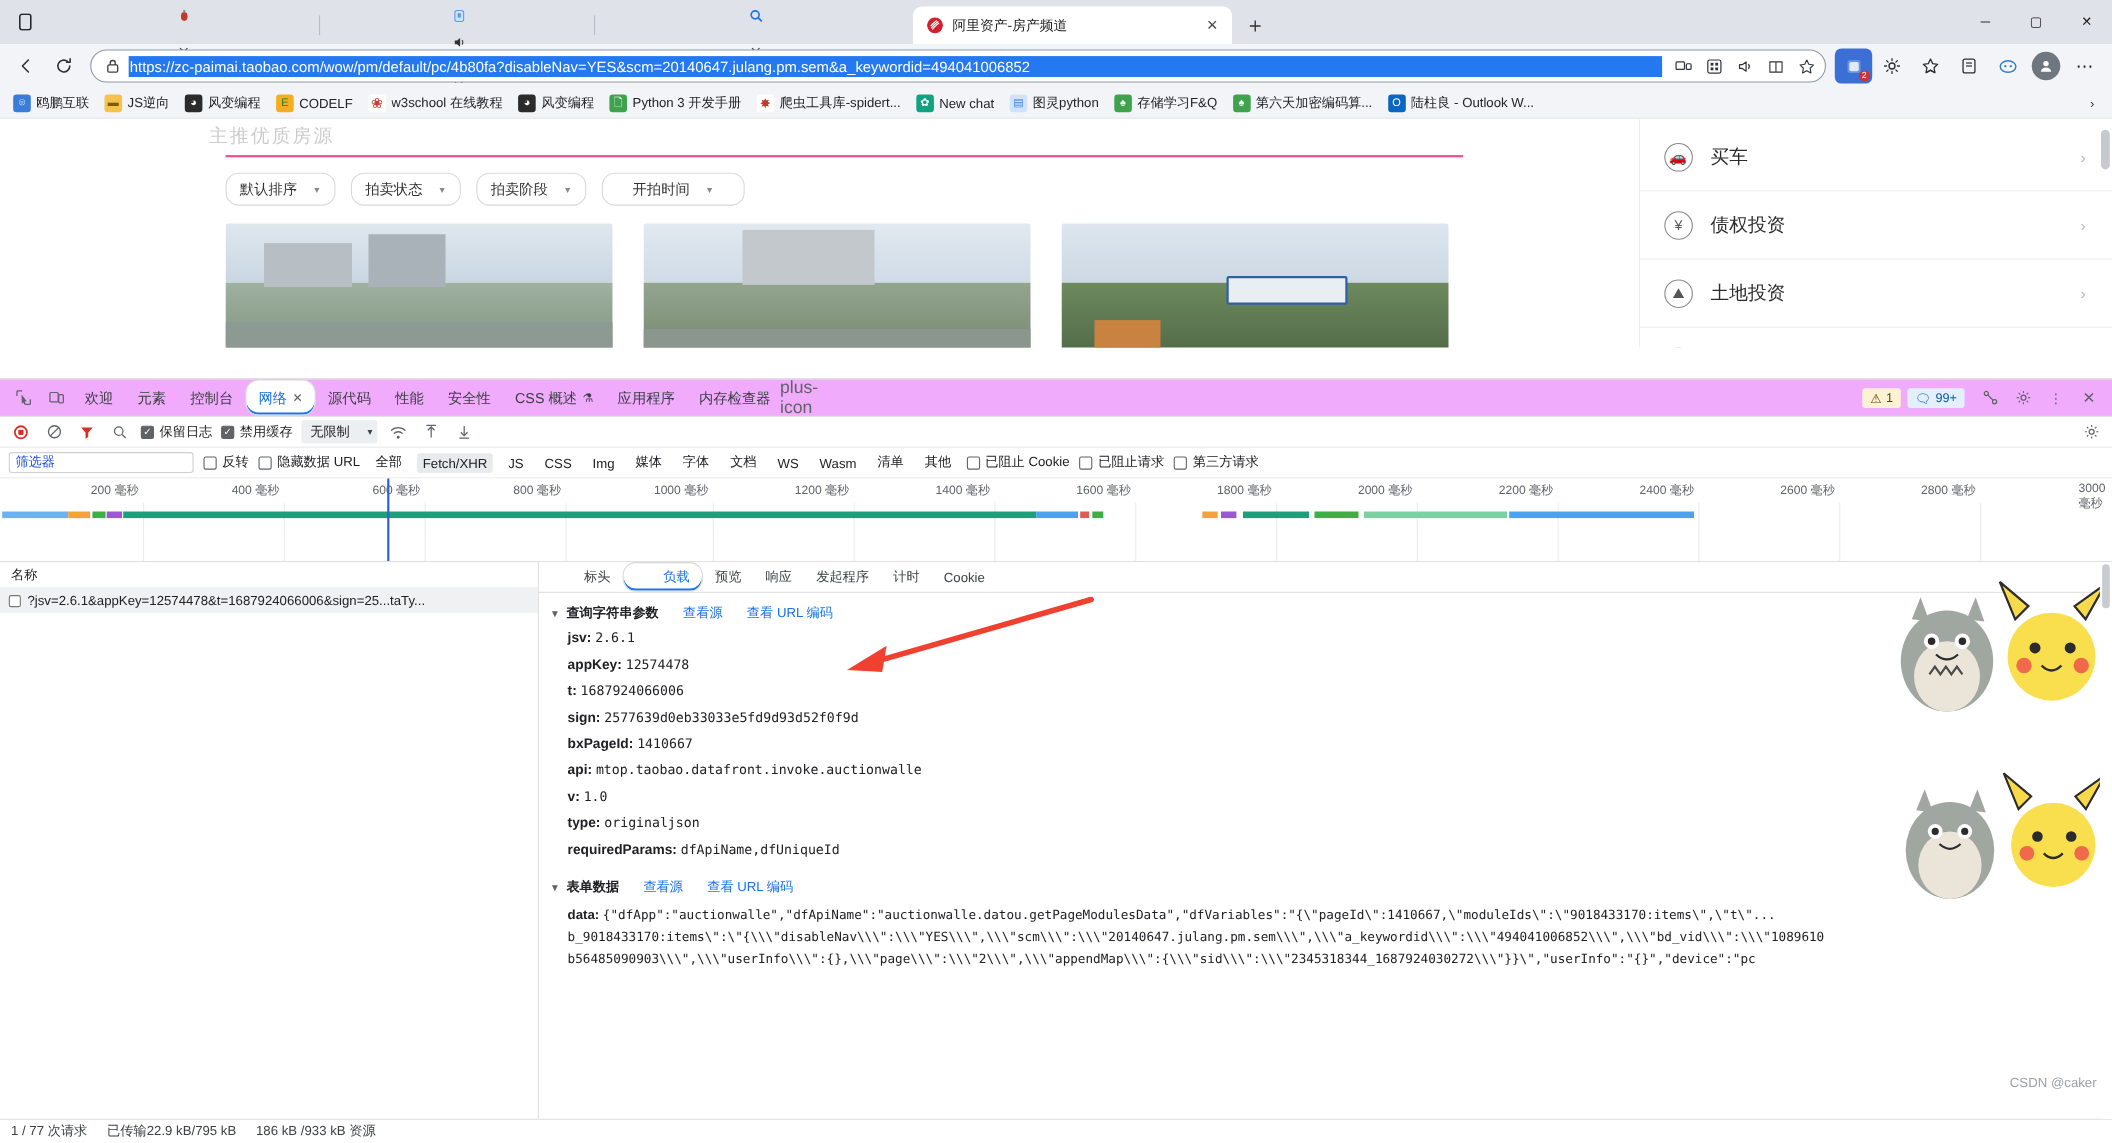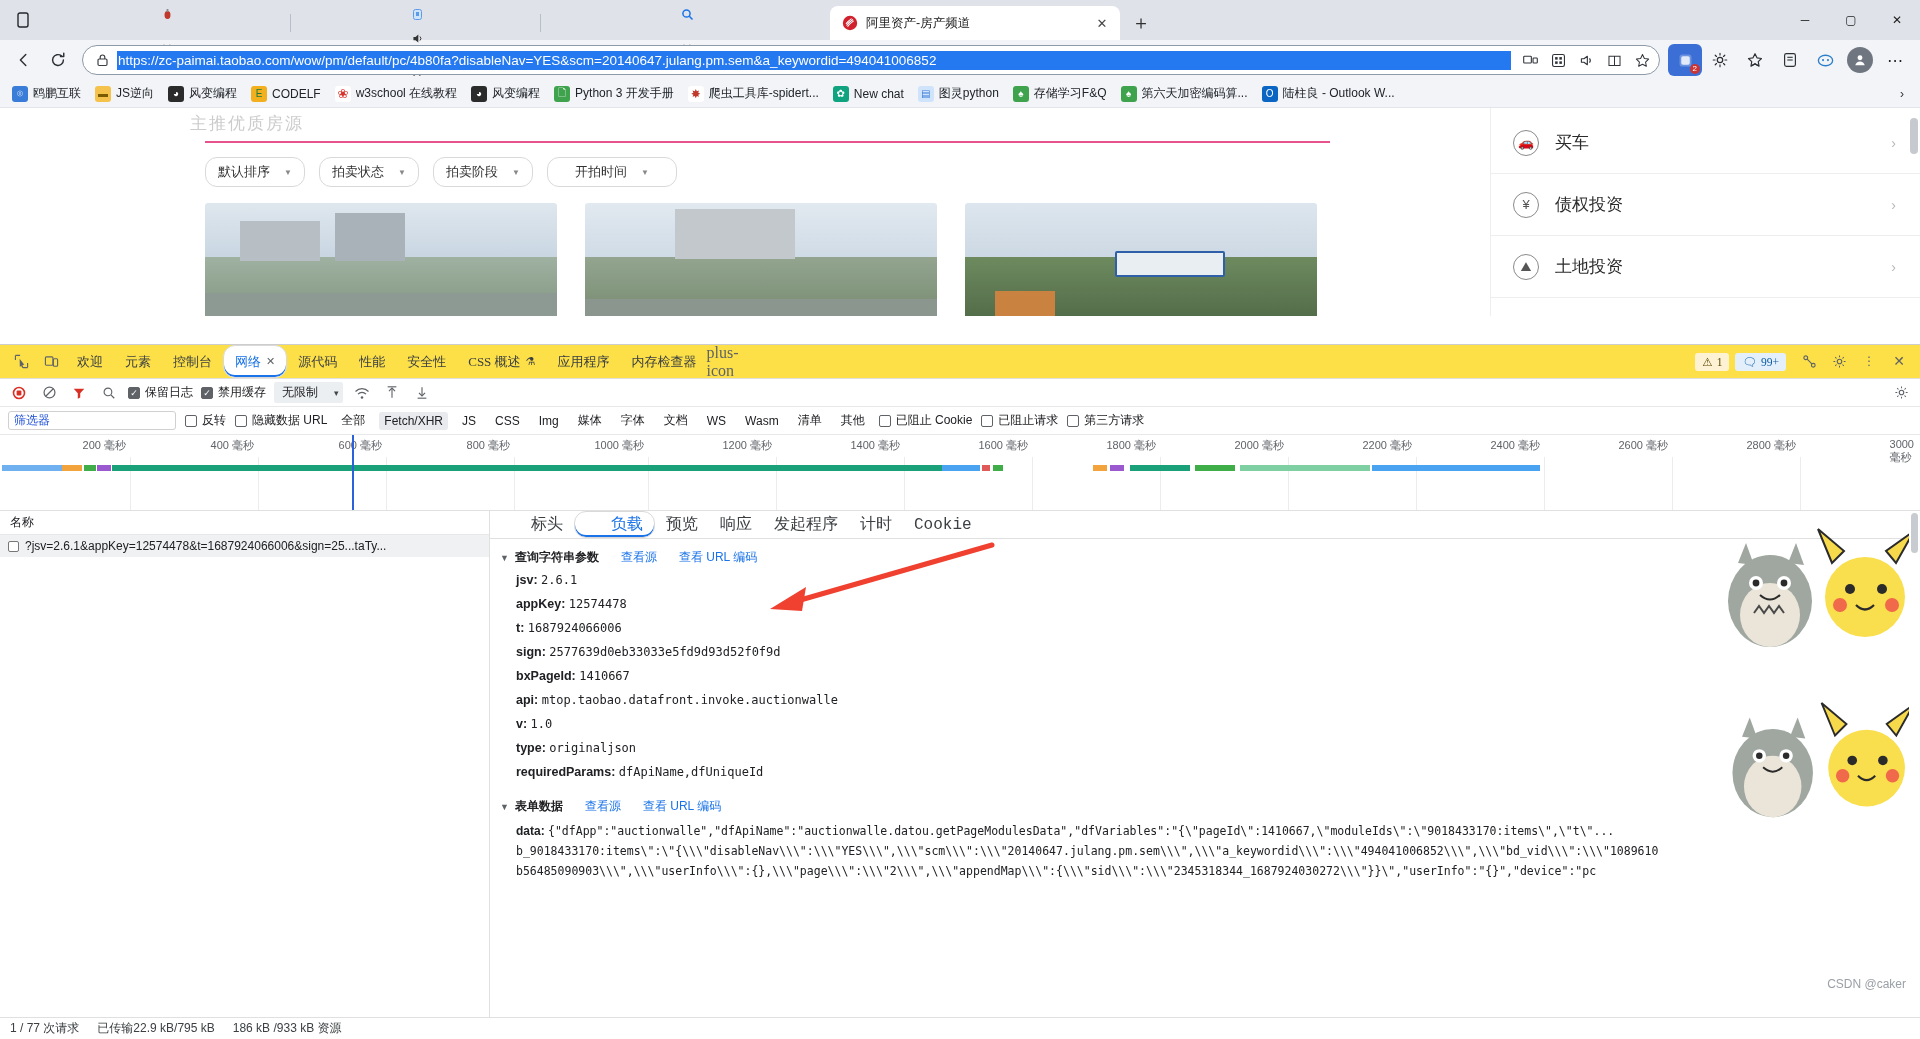--- a/index.html
+++ b/index.html
@@ -156,21 +156,21 @@
 
   
   .devtools {
     position: absolute; left: 0; right: 0; top: 344px; bottom: 0;
     background: #ffffff; border-top: 1px solid #cdcdcd;
     font-size: 12px; color: #202124;
     display: flex; flex-direction: column;
   }
   .dt-tabbar {
     height: 34px; display: flex; align-items: center; border-bottom: 1px solid #e0e0e0;
-    padding: 0 6px; gap: 0; background: #fde047; font-family: Liberation Serif, serif;
+    padding: 0 6px; gap: 0; background: #f0abfc;
   }
   .dt-iconbtn {
     width: 30px; height: 30px; display:flex; align-items:center; justify-content:center;
     color: #5f6368;
   }
   .dt-tab {
     height: 33px; display: flex; align-items: center; gap: 5px; padding: 0 11px;
     font-size: 13px; color: #3c4043; white-space: nowrap;
   }
   .dt-tab.sel { color: #1a73e8; box-shadow: inset 0 -2px 0 #1a73e8; }
@@ -235,21 +235,21 @@
   }
   .req-row .cb2 { width: 11px; height: 11px; border: 1px solid #777; border-radius: 2px; background:#fff; flex:0 0 11px;}
   .req-row .nm { overflow: hidden; text-overflow: ellipsis; white-space: nowrap; }
 
   .detail { flex: 1 1 auto; display: flex; flex-direction: column; min-width: 0; position: relative; }
   .detail-tabs {
     height: 28px; display: flex; align-items: center; border-bottom: 1px solid #e0e0e0;
     padding-left: 4px; background: #fff;
   }
   .dtab {
-    height: 27px; display:flex; align-items:center; padding: 0 11px; font-size: 16px; color: #3c4043; font-family: Liberation Mono, monospace;
+    height: 27px; display:flex; align-items:center; padding: 0 11px; font-size: 12px; color: #3c4043;
   }
   .dtab.sel { color: #1a73e8; box-shadow: inset 0 -2px 0 #1a73e8; padding-left: 36px; }
   .dtab-close { width: 26px; display:flex; align-items:center; justify-content:center; color:#5f6368; font-size: 13px; }
 
   .payload { flex: 1 1 auto; overflow: hidden; padding: 8px 0 0 0; position: relative; }
   .sect-head { display: flex; align-items: center; gap: 22px; padding: 2px 0 2px 10px; font-size: 12px; }
   .sect-head .tri { font-size: 9px; color: #5f6368; margin-right: -16px; }
   .sect-title { font-weight: bold; color: #202124; }
   .sect-link { color: #1a73e8; }
   .kv { padding: 5px 0 5px 26px; font-size: 12.5px; white-space: nowrap; }

